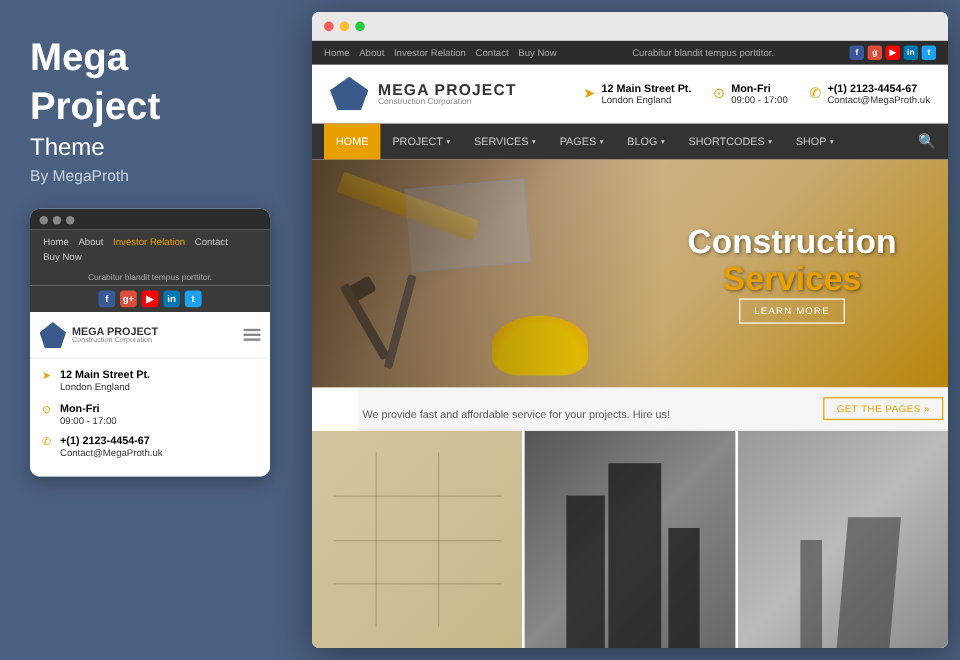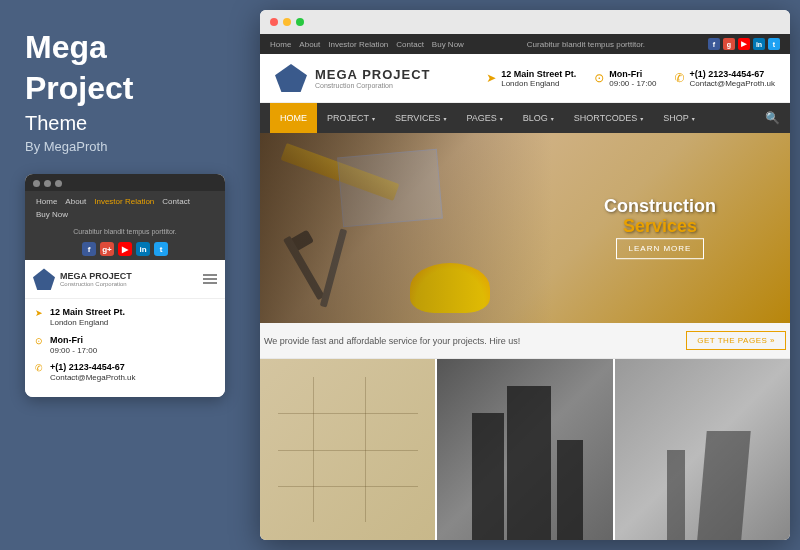--- a/index.html
+++ b/index.html
@@ -410,21 +410,21 @@
 
     .hero-content {
       position: absolute;
       right: 20px;
       top: 50%;
       transform: translateY(-50%);
       text-align: center;
       width: 220px;
     }
     .hero-title {
-      font-size: 18px;
+      font-size: 28px;
       font-weight: 900;
       color: #fff;
       line-height: 1.1;
       text-shadow: 1px 1px 3px rgba(0,0,0,0.5);
     }
     .hero-title-accent {
       color: #e8a000;
     }
     .hero-desc {
       font-size: 8px;
@@ -442,24 +442,25 @@
       padding: 5px 12px;
       cursor: pointer;
       letter-spacing: 1px;
     }
 
     
     .quote-bar {
       background: #f5f5f5;
       padding: 8px 4px;
       display: flex;
-      align-items: center;
+      align-items: flex-end;
       justify-content: space-between;
       border-bottom: 1px solid #e8e8e8;
       flex-shrink: 0;
+      margin-left: 38px;
     }
     .quote-text {
       font-size: 9px;
       color: #555;
     }
     .quote-btn {
       background: transparent;
       border: 1px solid #e8a000;
       color: #e8a000;
       font-size: 8px;

